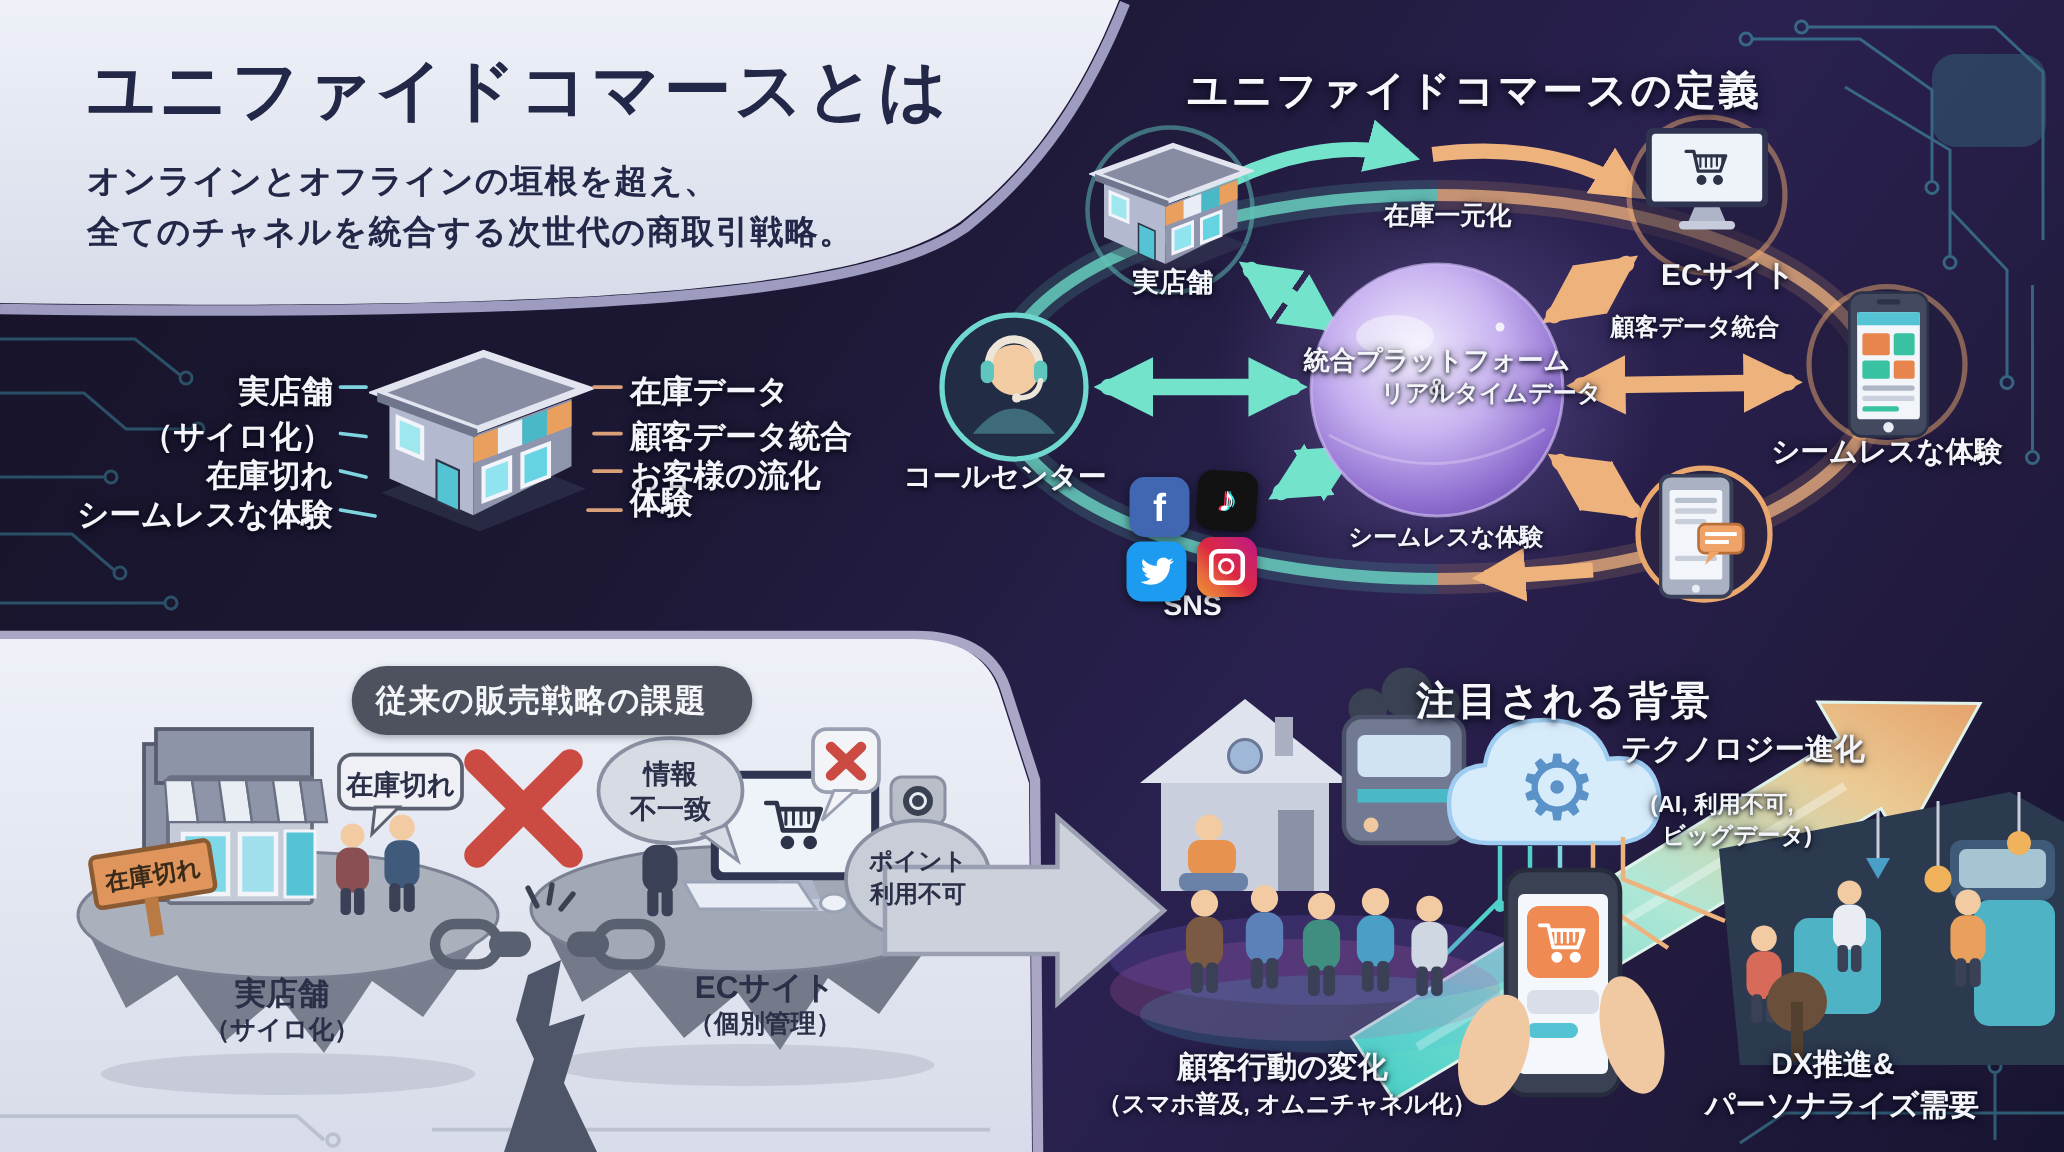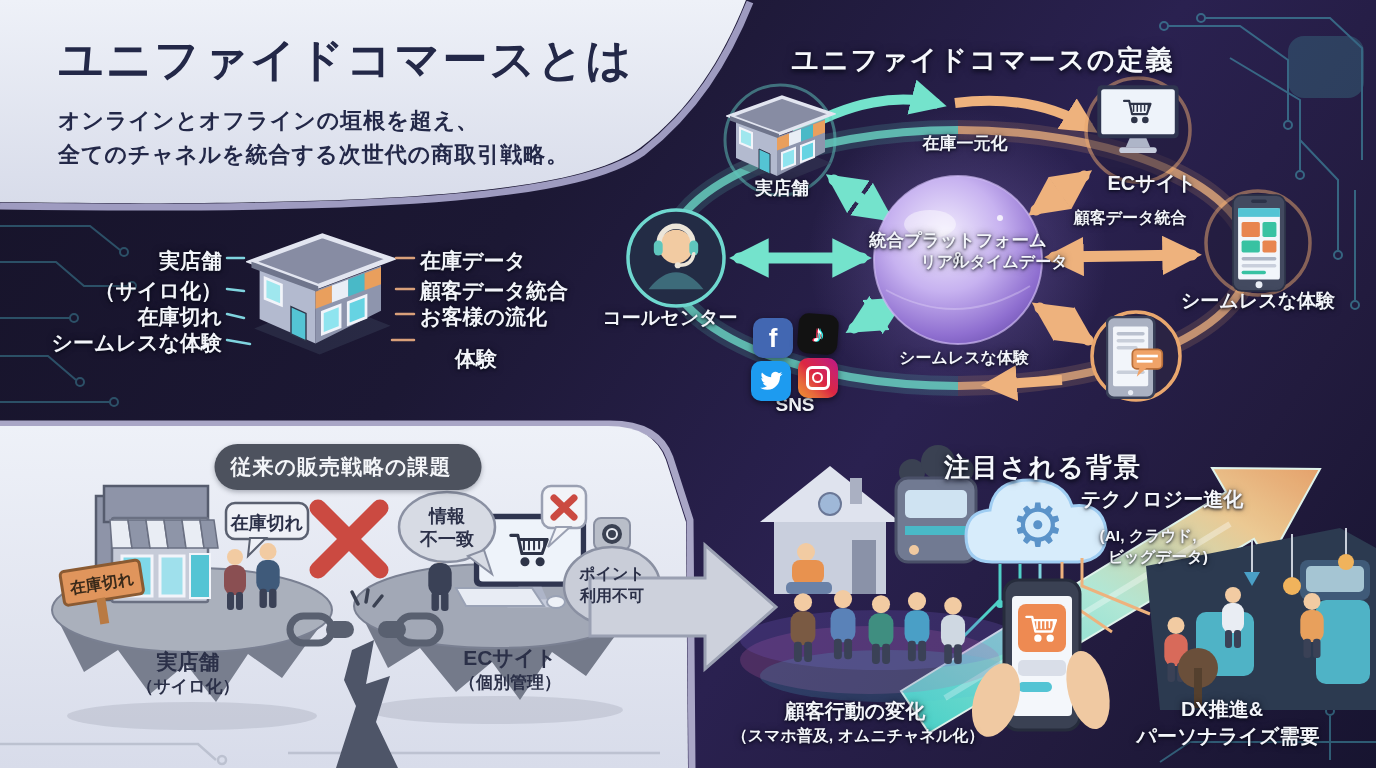--- a/index.html
+++ b/index.html
@@ -446,21 +446,21 @@
 <div class="title" style="left:58px;top:140px;font-size:22px;letter-spacing:1px;">全てのチャネルを統合する次世代の商取引戦略。</div>
 
 <div class="L" style="left:0;top:247px;width:222px;text-align:right;font-size:21px;">実店舗</div>
 <div class="L" style="left:0;top:277px;width:222px;text-align:right;font-size:21px;">（サイロ化）</div>
 <div class="L" style="left:0;top:303px;width:222px;text-align:right;font-size:21px;">在庫切れ</div>
 <div class="L" style="left:0;top:329px;width:222px;text-align:right;font-size:21px;">シームレスな体験</div>
 
 <div class="L" style="left:420px;top:247px;font-size:21px;">在庫データ</div>
 <div class="L" style="left:420px;top:277px;font-size:21px;">顧客データ統合</div>
 <div class="L" style="left:420px;top:303px;font-size:21px;font-family:Liberation Serif, serif;">お客様の流化</div>
-<div class="L" style="left:420px;top:345px;font-size:21px;margin-left:35px;">体験</div>
+<div class="L" style="left:420px;top:321px;font-size:21px;">体験</div>
 
 <div class="headW" style="left:983px;top:42px;font-size:27px;">ユニファイドコマースの定義</div>
 <div class="L Lc" style="left:965px;top:132px;font-size:17px;">在庫一元化</div>
 <div class="L Lc" style="left:1130px;top:208px;font-size:16px;">顧客データ統合</div>
 <div class="L Lc" style="left:964px;top:348px;font-size:16px;">シームレスな体験</div>
 <div class="L Lc" style="left:958px;top:228px;font-size:17.5px;">統合プラットフォーム</div>
 <div class="L Lc" style="left:958px;top:250px;font-size:16px;">&amp;</div>
 <div class="L Lc" style="left:958px;top:252px;font-size:16px;margin-left:36px;">リアルタイムデータ</div>
 <div class="L Lc" style="left:782px;top:176px;font-size:18px;">実店舗</div>
 <div class="L Lc" style="left:1152px;top:170px;font-size:20px;">ECサイト</div>
@@ -473,33 +473,33 @@
      text-shadow:1.5px 0 #25F4EE,-1.5px 0 #FE2C55;">♪</div>
 <div class="sns" style="left:751px;top:361px;background:#1d9bf0;">
   <svg width="24" height="24" viewBox="0 0 24 24">
     <path fill="#fff" d="M23.4 4.8c-.8.4-1.7.6-2.6.8.9-.6 1.6-1.5 2-2.5-.9.5-1.9.9-2.9 1.1A4.5 4.5 0 0 0 12.1 7.3c0 .4 0 .7.1 1-3.7-.2-7-2-9.2-4.7-.4.7-.6 1.5-.6 2.3 0 1.6.8 2.9 2 3.7-.7 0-1.4-.2-2-.5v.1c0 2.2 1.6 4 3.6 4.4-.4.1-.8.2-1.2.2-.3 0-.6 0-.9-.1.6 1.8 2.3 3.1 4.2 3.2a9 9 0 0 1-5.6 1.9H1.3c2 1.3 4.4 2 6.9 2 8.3 0 12.8-6.9 12.8-12.8v-.6c.9-.6 1.7-1.4 2.4-2.3z"></path>
   </svg>
 </div>
 <div class="sns" style="left:798px;top:358px;background:linear-gradient(45deg,#f09433,#e6683c,#dc2743,#cc2366,#bc1888);">
       <span class="ig-ring"></span>
     </div>
 
-<div class="pill" style="left:348px;top:444px;padding-left:16px;">従来の販売戦略の課題</div>
+<div class="pill" style="left:368px;top:444px;padding-left:16px;">従来の販売戦略の課題</div>
 <div class="L Lc Ld" style="left:267px;top:511px;font-size:18px;">在庫切れ</div>
 <div class="L Lc Ld" style="left:447px;top:504px;font-size:18px;">情報</div>
 <div class="L Lc Ld" style="left:447px;top:527px;font-size:18px;">不一致</div>
 <div class="L Lc Ld" style="left:612px;top:564px;font-size:16px;">ポイント</div>
 <div class="L Lc Ld" style="left:612px;top:586px;font-size:16px;">利用不可</div>
 <div class="L Lc Ld" style="left:188px;top:648px;font-size:21px;">実店舗</div>
 <div class="L Lc Ld" style="left:188px;top:675px;font-size:17px;">（サイロ化）</div>
 <div class="L Lc Ld" style="left:510px;top:644px;font-size:21px;">ECサイト</div>
 <div class="L Lc Ld" style="left:510px;top:671px;font-size:17px;">（個別管理）</div>
 
 <div class="headW" style="left:1043px;top:450px;font-size:26px;">注目される背景</div>
 <div class="L Lc" style="left:1162px;top:486px;font-size:20px;">テクノロジー進化</div>
-<div class="L Lc" style="left:1148px;top:526px;font-size:15.5px;">(AI, クラウド,</div>
+<div class="L Lc" style="left:1148px;top:526px;font-size:15.5px;">(AI, 利用不可,</div>
 <div class="L Lc" style="left:1158px;top:547px;font-size:15.5px;">ビッグデータ)</div>
 <div class="L Lc" style="left:855px;top:698px;font-size:20px;">顧客行動の変化</div>
 <div class="L Lc" style="left:858px;top:726px;font-size:16px;">（スマホ普及, オムニチャネル化）</div>
 <div class="L Lc" style="left:1222px;top:696px;font-size:20px;">DX推進&amp;</div>
 <div class="L Lc" style="left:1228px;top:723px;font-size:20px;">パーソナライズ需要</div>
 
 </div>
 
 </body></html>

